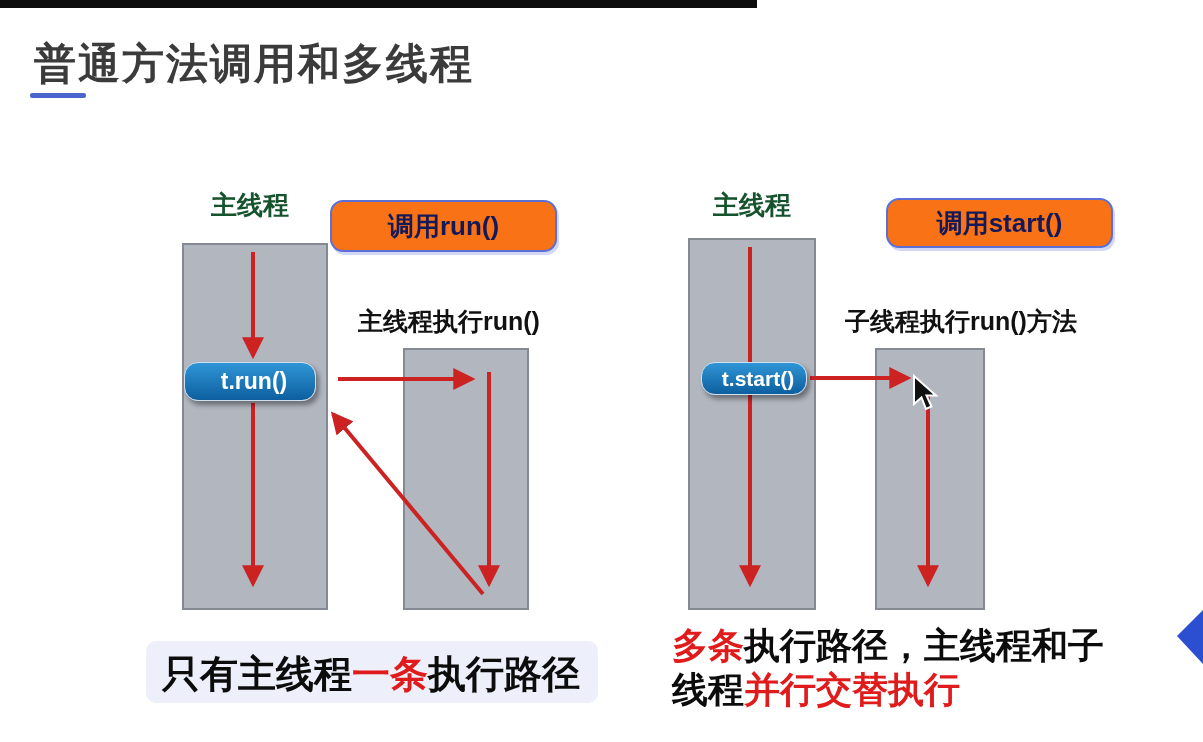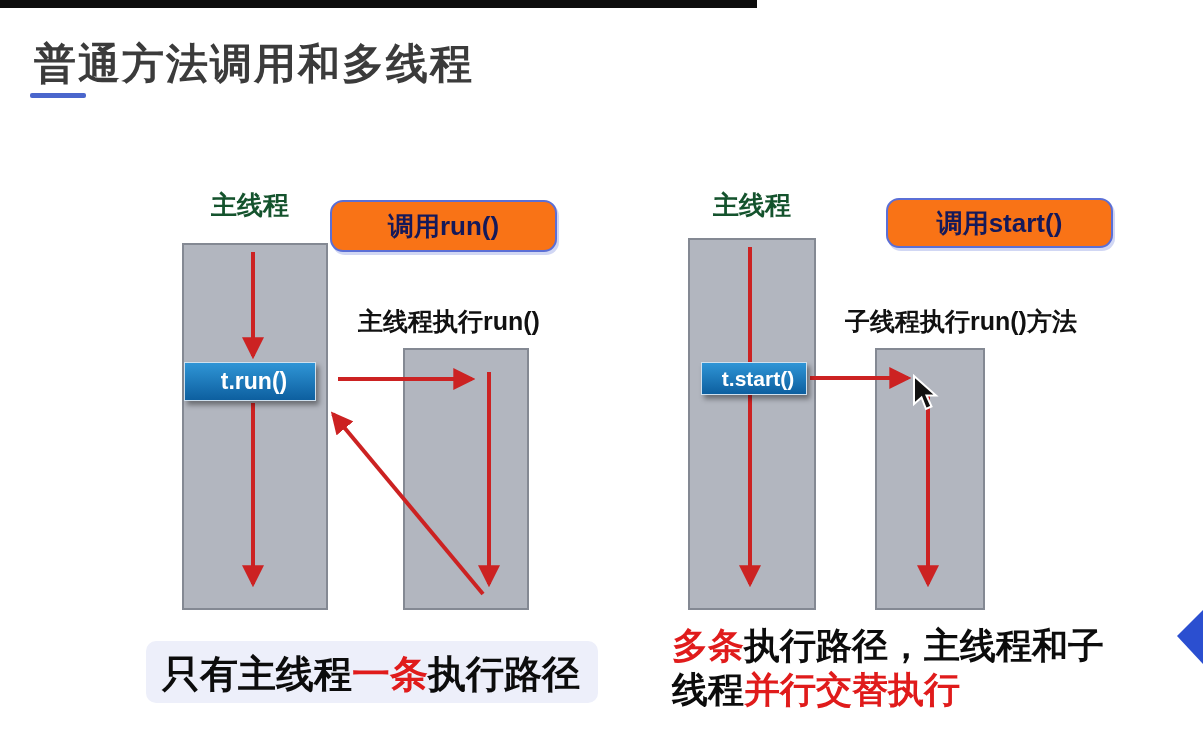--- a/index.html
+++ b/index.html
@@ -66,21 +66,21 @@
     font-size: 25px; font-weight: bold; color: #111111;
     white-space: nowrap;
   }
   #l-exec-label { left: 358px; top: 305px; }
   #r-exec-label { left: 845px; top: 305px; }
   .badge {
     position: absolute;
     display: flex; align-items: center; justify-content: center;
     color: #ffffff; font-weight: bold;
     background: linear-gradient(#2f95d6, #0d5f9f);
-    border: 1px solid #cfe0ee; border-radius: 0;
+    border: 1px solid #cfe0ee; border-radius: 14px;
     box-shadow: 3px 4px 5px rgba(0,0,0,0.4);
     white-space: nowrap;
     padding-left: 8px;
   }
   #l-badge { left: 184px; top: 362px; width: 132px; height: 39px; font-size: 23px; }
   #r-badge { left: 701px; top: 362px; width: 106px; height: 33px; font-size: 21px; }
   .caption-box {
     position: absolute; left: 146px; top: 641px;
     width: 452px; height: 62px;
     background: #edeffa; border-radius: 10px;

